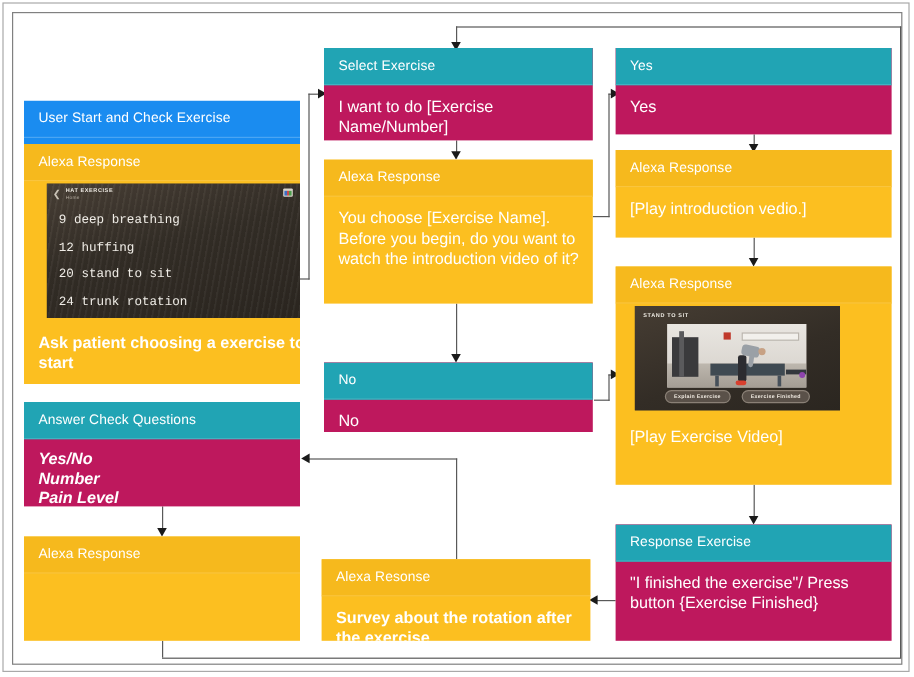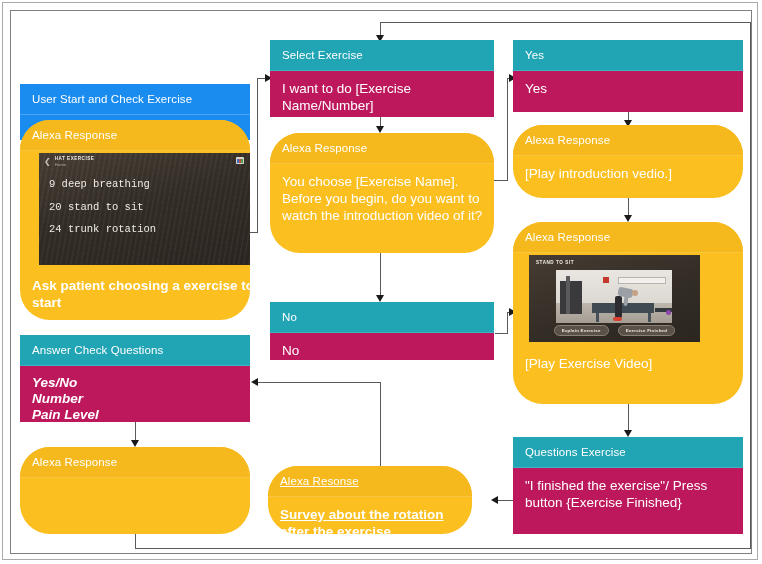--- a/index.html
+++ b/index.html
@@ -54,21 +54,21 @@
     line-height: 17px;
     padding: 9px 10px 9px 12px;
   }
   .node .bdy.bold {
     font-weight: bold;
   }
   .node.blue   { background: #1a8cf0; }
   .node.blue .hdr   { background: #1a8cf0; border-bottom: 1px solid #4aa5f3; }
   .node.teal   { background: #be185d; }
   .node.teal .hdr   { background: #21a4b4; border-bottom: 1px solid #3fb3c1; }
-  .node.amber  { background: #fcbf20; border-radius: 30px; }
+  .node.amber  { background: #fcbf20; }
   .node.amber .hdr  { background: #f6b91d; border-bottom: 1px solid #fac53e; }
 
   
   .conn {
     position: absolute;
     background: #595959;
   }
   .conn.h { height: 1px; }
   .conn.v { width: 1px; }
   .arrow {
@@ -296,20 +296,21 @@
       <div class="dev-top">
         <span class="back-chev">❮</span>
         <span>
           <div class="dev-title">HAT EXERCISE</div>
           <div class="dev-sub">Home</div>
         </span>
         <span class="dev-appicon"></span>
       </div>
       <div class="dev-list">
         <div class="dev-item">9 deep breathing</div>
+        <div class="dev-item">12 huffing</div>
         <div class="dev-item">20 stand to sit</div>
         <div class="dev-item">24 trunk rotation</div>
       </div>
     </div>
 
     <div class="bdy bold" style="position:absolute; left:0; top:148px; width:100%;">Ask patient choosing a exercise to start</div>
   </div>
 
   <div class="node teal" style="left:270px; top:40px; width:224px; height:77px;">
     <div class="hdr">Select Exercise</div>
@@ -363,25 +364,25 @@
       <div class="btnrow">
         <div class="vbtn">Explain Exercise</div>
         <div class="vbtn">Exercise Finished</div>
       </div>
     </div>
 
     <div class="bdy" style="position:absolute; left:0; top:124px; width:100%;">[Play Exercise Video]</div>
   </div>
 
   <div class="node teal" style="left:513px; top:437px; width:230px; height:97px;">
-    <div class="hdr">Questions Exercise</div>
+    <div class="hdr">Response Exercise</div>
     <div class="bdy">"I finished the exercise"/ Press button {Exercise Finished}</div>
   </div>
 
-  <div class="node amber" style="left:268px; top:466px; width:204px; height:68px;text-decoration:underline;">
+  <div class="node amber" style="left:268px; top:466px; width:224px; height:68px;">
     <div class="hdr">Alexa Resonse</div>
     <div class="bdy bold">Survey about the rotation after the exercise</div>
   </div>
 
   <div class="node teal" style="left:20px; top:335px; width:230px; height:87px;">
     <div class="hdr">Answer Check Questions</div>
     <div class="bdy bold" style="white-space:pre-line; line-height:16px;font-style:italic;">Yes/No
 Number
 Pain Level</div>
   </div>

